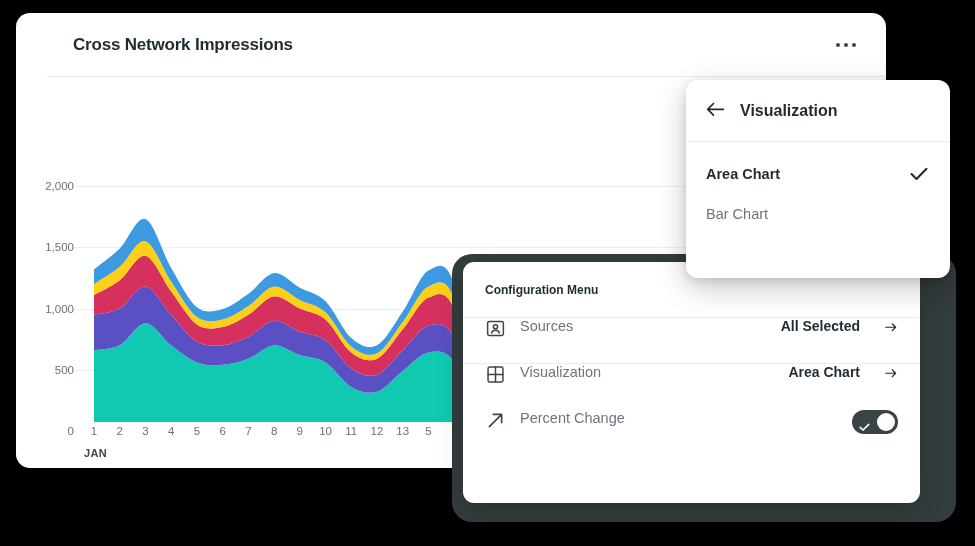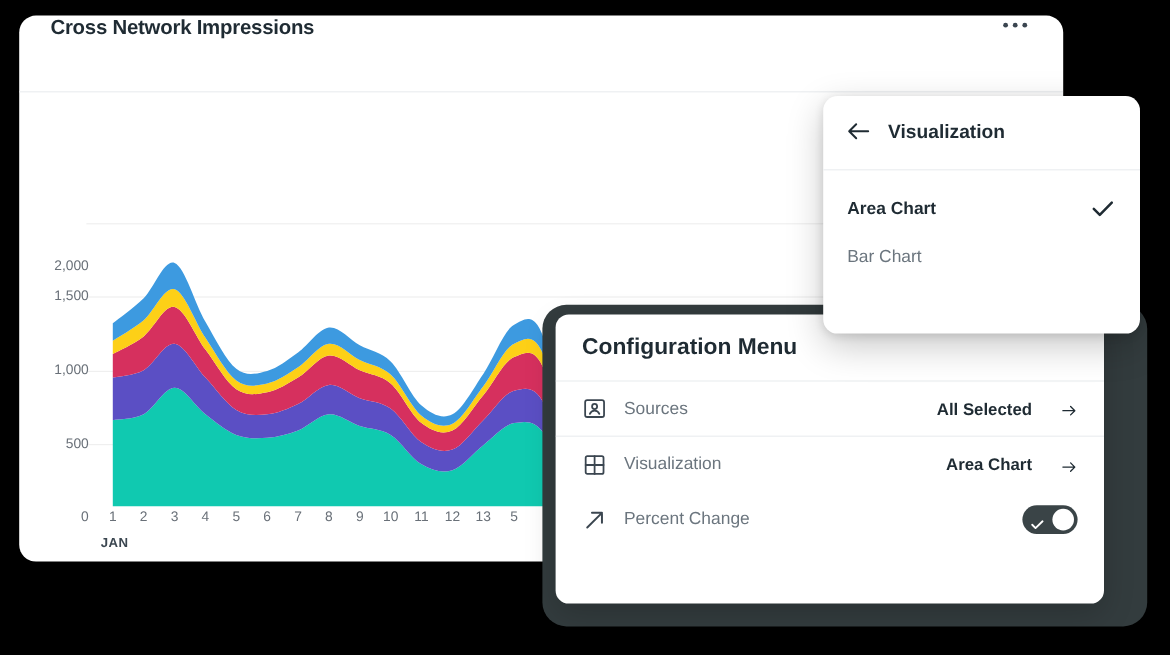--- a/index.html
+++ b/index.html
@@ -17,23 +17,24 @@
     position: absolute;
     left: 16px; top: 13px;
     width: 870px; height: 455px;
     background: #ffffff;
     border-radius: 14px;
     box-shadow: 0 6px 22px rgba(0,0,0,0.55);
     overflow: hidden;
   }
   .chart-header {
     height: 64px;
-    display: flex; align-items: flex-start; justify-content: space-between;
+    display: flex; align-items: center; justify-content: space-between;
     padding: 0 24px 0 26px;
     border-bottom: 1px solid #eceef0;
+    margin-left: 31px;
   }
   .chart-title {
     font-size: 17px; font-weight: bold; color: #1f2b33;
     letter-spacing: -0.2px;
   }
   .kebab {
     display: flex; gap: 4px; align-items: center;
     padding: 6px; cursor: pointer;
   }
   .kebab i {
@@ -115,23 +116,23 @@
     background: #ffffff;
     border-radius: 11px;
     box-shadow: 0 8px 26px rgba(0,0,0,0.18);
     overflow: hidden;
     z-index: 25;
   }
   .cfg-head {
     height: 56px; display: flex; align-items: center;
     padding: 0 22px; border-bottom: 1px solid #eceef0;
   }
-  .cfg-title { font-size: 19px; font-weight: bold; color: #1f2b33; text-align: right; }
+  .cfg-title { font-size: 12px; font-weight: bold; color: #1f2b33; text-align: right; }
   .cfg-row {
-    height: 46px; display: flex; align-items: center;
+    height: 46px; display: flex; align-items: flex-start;
     padding: 0 22px; cursor: pointer;
   }
   .cfg-row.divider { border-bottom: 1px solid #eceef0; }
   .cfg-icon { width: 21px; height: 21px; flex: 0 0 auto; margin-right: 14px; }
   .cfg-label { font-size: 14.5px; color: #6b757e; flex: 1 1 auto; }
   .cfg-value { font-size: 14px; font-weight: bold; color: #1f2b33; margin-right: 24px; }
   .cfg-arrow { width: 14px; height: 12px; }
   .toggle {
     width: 46px; height: 24px; border-radius: 13px;
     background: #3a4447; position: relative; cursor: pointer;
@@ -164,21 +165,21 @@
           <div class="grid-line" style="top: 292.75px;"></div>
           <div class="grid-line" style="top: 231.5px;"></div>
           <div class="grid-line" style="top: 170.25px;"></div>
           <div class="grid-line" style="top: 109px;"></div>
         </div>
       <div class="yaxis" id="yaxis">
           <div class="ytick" style="top: 354px;">0</div>
           <div class="ytick" style="top: 292.75px;">500</div>
           <div class="ytick" style="top: 231.5px;">1,000</div>
           <div class="ytick" style="top: 170.25px;">1,500</div>
-          <div class="ytick" style="top: 109px; margin-top: 36px;">2,000</div>
+          <div class="ytick" style="top: 109px;">2,000</div>
         </div>
       <div class="plot-area" id="plot-area">
           <svg width="804" height="345">
             <path d="M12,273.15 C16.288,272.3333333333333 29.151999999999994,272.7416666666667 37.727999999999994,268.25 C46.303999999999995,263.7583333333333 54.879999999999995,246.2 63.455999999999996,246.2 C72.032,246.2 80.608,261.7166666666667 89.184,268.25 C97.75999999999999,274.7833333333333 106.336,282.1333333333333 114.91199999999999,285.4 C123.48799999999999,288.66666666666663 132.064,288.46250000000003 140.64,287.85 C149.21599999999998,287.2375 157.792,284.9916666666667 166.368,281.725 C174.944,278.45833333333337 183.51999999999998,268.8625 192.09599999999998,268.25 C200.67199999999997,267.6375 209.248,275.19166666666666 217.82399999999998,278.05 C226.39999999999998,280.90833333333336 234.976,280.09166666666664 243.552,285.4 C252.128,290.7083333333333 260.70399999999995,305 269.28,309.9 C277.856,314.79999999999995 286.43199999999996,317.45416666666665 295.008,314.8 C303.584,312.14583333333337 312.15999999999997,300.5083333333333 320.736,293.975 C329.312,287.4416666666667 337.88800000000003,277.0291666666667 346.464,275.6 C355.03999999999996,274.17083333333335 363.616,272.3333333333333 372.19199999999995,285.4 C380.7679999999999,298.46666666666664 389.34399999999994,342.56666666666666 397.91999999999996,354 C406.496,365.43333333333334 415.07199999999995,354 423.64799999999997,354 C432.224,354 440.79999999999995,355.8375 449.376,354 C457.952,352.1625 466.528,351.55 475.104,342.975 C483.67999999999995,334.40000000000003 492.256,315.00416666666666 500.83199999999994,302.55 C509.4079999999999,290.09583333333336 517.9839999999999,275.19166666666666 526.56,268.25 C535.136,261.30833333333334 543.712,261.3083333333333 552.288,260.9 C560.864,260.4916666666667 569.4399999999999,264.575 578.016,265.8 C586.592,267.02500000000003 595.1679999999999,267.6375 603.7439999999999,268.25 C612.3199999999999,268.8625 620.896,269.475 629.472,269.475 C638.048,269.475 650.9119999999999,268.45416666666665 655.1999999999999,268.25 L655.1999999999999,354 655.1999999999999,354 C650.9119999999999,354 638.048,354 629.472,354 C620.896,354 612.3199999999999,354 603.7439999999999,354 C595.1679999999999,354 586.592,354 578.016,354 C569.4399999999999,354 560.864,354 552.288,354 C543.712,354 535.136,354 526.56,354 C517.9839999999999,354 509.4079999999999,354 500.83199999999994,354 C492.256,354 483.67999999999995,354 475.104,354 C466.528,354 457.952,354 449.376,354 C440.79999999999995,354 432.224,354 423.64799999999997,354 C415.07199999999995,354 406.496,354 397.91999999999996,354 C389.34399999999994,354 380.7679999999999,354 372.19199999999995,354 C363.616,354 355.03999999999996,354 346.464,354 C337.88800000000003,354 329.312,354 320.736,354 C312.15999999999997,354 303.584,354 295.008,354 C286.43199999999996,354 277.856,354 269.28,354 C260.70399999999995,354 252.128,354 243.552,354 C234.976,354 226.39999999999998,354 217.82399999999998,354 C209.248,354 200.67199999999997,354 192.09599999999998,354 C183.51999999999998,354 174.944,354 166.368,354 C157.792,354 149.21599999999998,354 140.64,354 C132.064,354 123.48799999999999,354 114.91199999999999,354 C106.336,354 97.75999999999999,354 89.184,354 C80.608,354 72.032,354 63.455999999999996,354 C54.879999999999995,354 46.303999999999995,354 37.727999999999994,354 C29.151999999999994,354 16.288,354 12,354 Z" fill="#10c9b0"></path>
             <path d="M12,237.625 C16.288,236.60416666666666 29.151999999999994,236.19583333333333 37.727999999999994,231.5 C46.303999999999995,226.80416666666667 54.879999999999995,208.42916666666665 63.455999999999996,209.45 C72.032,210.47083333333333 80.608,228.4375 89.184,237.625 C97.75999999999999,246.8125 106.336,259.4708333333333 114.91199999999999,264.575 C123.48799999999999,269.6791666666667 132.064,269.06666666666666 140.64,268.25 C149.21599999999998,267.43333333333334 157.792,263.7583333333333 166.368,259.675 C174.944,255.59166666666667 183.51999999999998,244.56666666666666 192.09599999999998,243.75 C200.67199999999997,242.93333333333334 209.248,251.50833333333333 217.82399999999998,254.775 C226.39999999999998,258.0416666666667 234.976,257.225 243.552,263.35 C252.128,269.475 260.70399999999995,285.80833333333334 269.28,291.525 C277.856,297.2416666666666 286.43199999999996,300.7125 295.008,297.65 C303.584,294.5875 312.15999999999997,281.31666666666666 320.736,273.15 C329.312,264.9833333333333 337.88800000000003,250.69166666666666 346.464,248.65 C355.03999999999996,246.60833333333335 363.616,243.34166666666664 372.19199999999995,260.9 C380.7679999999999,278.4583333333333 389.34399999999994,338.48333333333335 397.91999999999996,354 C406.496,369.51666666666665 415.07199999999995,354 423.64799999999997,354 C432.224,354 440.79999999999995,356.24583333333334 449.376,354 C457.952,351.75416666666666 466.528,350.9375 475.104,340.525 C483.67999999999995,330.11249999999995 492.256,306.0208333333333 500.83199999999994,291.525 C509.4079999999999,277.02916666666664 517.9839999999999,260.9 526.56,253.55 C535.136,246.20000000000002 543.712,247.6291666666667 552.288,247.425 C560.864,247.22083333333333 569.4399999999999,251.1 578.016,252.325 C586.592,253.54999999999998 595.1679999999999,254.1625 603.7439999999999,254.775 C612.3199999999999,255.38750000000002 620.896,256 629.472,256 C638.048,256 650.9119999999999,254.97916666666669 655.1999999999999,254.775 L655.1999999999999,268.25 655.1999999999999,268.25 C650.9119999999999,268.45416666666665 638.048,269.475 629.472,269.475 C620.896,269.475 612.3199999999999,268.8625 603.7439999999999,268.25 C595.1679999999999,267.6375 586.592,267.02500000000003 578.016,265.8 C569.4399999999999,264.575 560.864,260.4916666666667 552.288,260.9 C543.712,261.3083333333333 535.136,261.30833333333334 526.56,268.25 C517.9839999999999,275.19166666666666 509.4079999999999,290.09583333333336 500.83199999999994,302.55 C492.256,315.00416666666666 483.67999999999995,334.40000000000003 475.104,342.975 C466.528,351.55 457.952,352.1625 449.376,354 C440.79999999999995,355.8375 432.224,354 423.64799999999997,354 C415.07199999999995,354 406.496,365.43333333333334 397.91999999999996,354 C389.34399999999994,342.56666666666666 380.7679999999999,298.46666666666664 372.19199999999995,285.4 C363.616,272.3333333333333 355.03999999999996,274.17083333333335 346.464,275.6 C337.88800000000003,277.0291666666667 329.312,287.4416666666667 320.736,293.975 C312.15999999999997,300.5083333333333 303.584,312.14583333333337 295.008,314.8 C286.43199999999996,317.45416666666665 277.856,314.79999999999995 269.28,309.9 C260.70399999999995,305 252.128,290.7083333333333 243.552,285.4 C234.976,280.09166666666664 226.39999999999998,280.90833333333336 217.82399999999998,278.05 C209.248,275.19166666666666 200.67199999999997,267.6375 192.09599999999998,268.25 C183.51999999999998,268.8625 174.944,278.45833333333337 166.368,281.725 C157.792,284.9916666666667 149.21599999999998,287.2375 140.64,287.85 C132.064,288.46250000000003 123.48799999999999,288.66666666666663 114.91199999999999,285.4 C106.336,282.1333333333333 97.75999999999999,274.7833333333333 89.184,268.25 C80.608,261.7166666666667 72.032,246.2 63.455999999999996,246.2 C54.879999999999995,246.2 46.303999999999995,263.7583333333333 37.727999999999994,268.25 C29.151999999999994,272.7416666666667 16.288,272.3333333333333 12,273.15 Z" fill="#5b4fc4"></path>
             <path d="M12,218.025 C16.288,215.575 29.151999999999994,209.85833333333332 37.727999999999994,203.325 C46.303999999999995,196.79166666666666 54.879999999999995,176.9875 63.455999999999996,178.82500000000002 C72.032,180.66250000000002 80.608,202.91666666666666 89.184,214.35 C97.75999999999999,225.78333333333333 106.336,241.50416666666666 114.91199999999999,247.425 C123.48799999999999,253.34583333333336 132.064,251.50833333333333 140.64,249.875 C149.21599999999998,248.24166666666667 157.792,242.72916666666666 166.368,237.625 C174.944,232.52083333333334 183.51999999999998,220.27083333333334 192.09599999999998,219.25 C200.67199999999997,218.22916666666666 209.248,227.62083333333334 217.82399999999998,231.5 C226.39999999999998,235.37916666666666 234.976,235.175 243.552,242.525 C252.128,249.875 260.70399999999995,269.06666666666666 269.28,275.6 C277.856,282.1333333333334 286.43199999999996,285.6041666666667 295.008,281.725 C303.584,277.84583333333336 312.15999999999997,262.5333333333333 320.736,252.325 C329.312,242.11666666666665 337.88800000000003,223.74166666666665 346.464,220.475 C355.03999999999996,217.20833333333334 363.616,210.47083333333336 372.19199999999995,232.72500000000002 C380.7679999999999,254.97916666666669 389.34399999999994,333.7875 397.91999999999996,354 C406.496,374.2125 415.07199999999995,354 423.64799999999997,354 C432.224,354 440.79999999999995,356.85833333333335 449.376,354 C457.952,351.14166666666665 466.528,349.9166666666667 475.104,336.85 C483.67999999999995,323.78333333333336 492.256,294.3833333333334 500.83199999999994,275.6 C509.4079999999999,256.81666666666666 517.9839999999999,234.5625 526.56,224.15 C535.136,213.7375 543.712,214.35 552.288,213.125 C560.864,211.9 569.4399999999999,215.98333333333335 578.016,216.8 C586.592,217.61666666666667 595.1679999999999,217.61666666666667 603.7439999999999,218.025 C612.3199999999999,218.43333333333334 620.896,219.25 629.472,219.25 C638.048,219.25 650.9119999999999,218.22916666666669 655.1999999999999,218.025 L655.1999999999999,254.775 655.1999999999999,254.775 C650.9119999999999,254.97916666666669 638.048,256 629.472,256 C620.896,256 612.3199999999999,255.38750000000002 603.7439999999999,254.775 C595.1679999999999,254.1625 586.592,253.54999999999998 578.016,252.325 C569.4399999999999,251.1 560.864,247.22083333333333 552.288,247.425 C543.712,247.6291666666667 535.136,246.20000000000002 526.56,253.55 C517.9839999999999,260.9 509.4079999999999,277.02916666666664 500.83199999999994,291.525 C492.256,306.0208333333333 483.67999999999995,330.11249999999995 475.104,340.525 C466.528,350.9375 457.952,351.75416666666666 449.376,354 C440.79999999999995,356.24583333333334 432.224,354 423.64799999999997,354 C415.07199999999995,354 406.496,369.51666666666665 397.91999999999996,354 C389.34399999999994,338.48333333333335 380.7679999999999,278.4583333333333 372.19199999999995,260.9 C363.616,243.34166666666664 355.03999999999996,246.60833333333335 346.464,248.65 C337.88800000000003,250.69166666666666 329.312,264.9833333333333 320.736,273.15 C312.15999999999997,281.31666666666666 303.584,294.5875 295.008,297.65 C286.43199999999996,300.7125 277.856,297.2416666666666 269.28,291.525 C260.70399999999995,285.80833333333334 252.128,269.475 243.552,263.35 C234.976,257.225 226.39999999999998,258.0416666666667 217.82399999999998,254.775 C209.248,251.50833333333333 200.67199999999997,242.93333333333334 192.09599999999998,243.75 C183.51999999999998,244.56666666666666 174.944,255.59166666666667 166.368,259.675 C157.792,263.7583333333333 149.21599999999998,267.43333333333334 140.64,268.25 C132.064,269.06666666666666 123.48799999999999,269.6791666666667 114.91199999999999,264.575 C106.336,259.4708333333333 97.75999999999999,246.8125 89.184,237.625 C80.608,228.4375 72.032,210.47083333333333 63.455999999999996,209.45 C54.879999999999995,208.42916666666665 46.303999999999995,226.80416666666667 37.727999999999994,231.5 C29.151999999999994,236.19583333333333 16.288,236.60416666666666 12,237.625 Z" fill="#d6305e"></path>
             <path d="M12,207 C16.288,204.14166666666665 29.151999999999994,196.99583333333334 37.727999999999994,189.85 C46.303999999999995,182.70416666666665 54.879999999999995,161.675 63.455999999999996,164.125 C72.032,166.575 80.608,191.89166666666668 89.184,204.55 C97.75999999999999,217.20833333333334 106.336,233.74583333333334 114.91199999999999,240.075 C123.48799999999999,246.40416666666664 132.064,244.3625 140.64,242.525 C149.21599999999998,240.6875 157.792,234.5625 166.368,229.05 C174.944,223.53750000000002 183.51999999999998,210.47083333333333 192.09599999999998,209.45 C200.67199999999997,208.42916666666665 209.248,218.63750000000002 217.82399999999998,222.925 C226.39999999999998,227.2125 234.976,227.41666666666669 243.552,235.175 C252.128,242.93333333333334 260.70399999999995,262.6354166666667 269.28,269.475 C277.856,276.31458333333336 286.43199999999996,280.2958333333333 295.008,276.2125 C303.584,272.12916666666666 312.15999999999997,256.1020833333333 320.736,244.97500000000002 C329.312,233.8479166666667 337.88800000000003,213.22708333333333 346.464,209.45 C355.03999999999996,205.67291666666665 363.616,198.22083333333333 372.19199999999995,222.3125 C380.7679999999999,246.40416666666667 389.34399999999994,332.0520833333333 397.91999999999996,354 C406.496,375.9479166666667 415.07199999999995,354 423.64799999999997,354 C432.224,354 440.79999999999995,357.0625 449.376,354 C457.952,350.9375 466.528,349.8145833333333 475.104,335.625 C483.67999999999995,321.4354166666667 492.256,289.48333333333335 500.83199999999994,268.8625 C509.4079999999999,248.24166666666667 517.9839999999999,223.53750000000002 526.56,211.9 C535.136,200.2625 543.712,200.67083333333332 552.288,199.0375 C560.864,197.40416666666667 569.4399999999999,201.38541666666666 578.016,202.1 C586.592,202.81458333333333 595.1679999999999,202.91666666666666 603.7439999999999,203.325 C612.3199999999999,203.73333333333332 620.896,204.55 629.472,204.55 C638.048,204.55 650.9119999999999,203.52916666666667 655.1999999999999,203.325 L655.1999999999999,218.025 655.1999999999999,218.025 C650.9119999999999,218.22916666666669 638.048,219.25 629.472,219.25 C620.896,219.25 612.3199999999999,218.43333333333334 603.7439999999999,218.025 C595.1679999999999,217.61666666666667 586.592,217.61666666666667 578.016,216.8 C569.4399999999999,215.98333333333335 560.864,211.9 552.288,213.125 C543.712,214.35 535.136,213.7375 526.56,224.15 C517.9839999999999,234.5625 509.4079999999999,256.81666666666666 500.83199999999994,275.6 C492.256,294.3833333333334 483.67999999999995,323.78333333333336 475.104,336.85 C466.528,349.9166666666667 457.952,351.14166666666665 449.376,354 C440.79999999999995,356.85833333333335 432.224,354 423.64799999999997,354 C415.07199999999995,354 406.496,374.2125 397.91999999999996,354 C389.34399999999994,333.7875 380.7679999999999,254.97916666666669 372.19199999999995,232.72500000000002 C363.616,210.47083333333336 355.03999999999996,217.20833333333334 346.464,220.475 C337.88800000000003,223.74166666666665 329.312,242.11666666666665 320.736,252.325 C312.15999999999997,262.5333333333333 303.584,277.84583333333336 295.008,281.725 C286.43199999999996,285.6041666666667 277.856,282.1333333333334 269.28,275.6 C260.70399999999995,269.06666666666666 252.128,249.875 243.552,242.525 C234.976,235.175 226.39999999999998,235.37916666666666 217.82399999999998,231.5 C209.248,227.62083333333334 200.67199999999997,218.22916666666666 192.09599999999998,219.25 C183.51999999999998,220.27083333333334 174.944,232.52083333333334 166.368,237.625 C157.792,242.72916666666666 149.21599999999998,248.24166666666667 140.64,249.875 C132.064,251.50833333333333 123.48799999999999,253.34583333333336 114.91199999999999,247.425 C106.336,241.50416666666666 97.75999999999999,225.78333333333333 89.184,214.35 C80.608,202.91666666666666 72.032,180.66250000000002 63.455999999999996,178.82500000000002 C54.879999999999995,176.9875 46.303999999999995,196.79166666666666 37.727999999999994,203.325 C29.151999999999994,209.85833333333332 16.288,215.575 12,218.025 Z" fill="#fdd017"></path>
             <path d="M12,192.3 C16.288,188.82916666666668 29.151999999999994,179.84583333333333 37.727999999999994,171.475 C46.303999999999995,163.10416666666666 54.879999999999995,138.80833333333334 63.455999999999996,142.07500000000002 C72.032,145.3416666666667 80.608,176.37500000000003 89.184,191.07500000000002 C97.75999999999999,205.775 106.336,223.43541666666667 114.91199999999999,230.275 C123.48799999999999,237.11458333333334 132.064,234.35833333333335 140.64,232.1125 C149.21599999999998,229.86666666666667 157.792,222.82291666666669 166.368,216.8 C174.944,210.77708333333334 183.51999999999998,196.99583333333334 192.09599999999998,195.975 C200.67199999999997,194.95416666666665 209.248,205.97916666666669 217.82399999999998,210.675 C226.39999999999998,215.37083333333334 234.976,215.77916666666667 243.552,224.15 C252.128,232.52083333333334 260.70399999999995,253.54999999999998 269.28,260.9 C277.856,268.25 286.43199999999996,272.63958333333335 295.008,268.25 C303.584,263.86041666666665 312.15999999999997,247.01666666666665 320.736,234.5625 C329.312,222.10833333333335 337.88800000000003,198.01666666666668 346.464,193.525 C355.03999999999996,189.03333333333333 363.616,180.86666666666667 372.19199999999995,207.6125 C380.7679999999999,234.35833333333335 389.34399999999994,329.6020833333333 397.91999999999996,354 C406.496,378.3979166666667 415.07199999999995,354 423.64799999999997,354 C432.224,354 440.79999999999995,357.36875 449.376,354 C457.952,350.63125 466.528,349.6104166666667 475.104,333.7875 C483.67999999999995,317.96458333333334 492.256,282.43958333333336 500.83199999999994,259.0625 C509.4079999999999,235.68541666666667 517.9839999999999,207 526.56,193.525 C535.136,180.05 543.712,180.35625000000002 552.288,178.2125 C560.864,176.06875 569.4399999999999,180.04999999999998 578.016,180.6625 C586.592,181.275 595.1679999999999,181.47916666666669 603.7439999999999,181.88750000000002 C612.3199999999999,182.29583333333335 620.896,183.1125 629.472,183.1125 C638.048,183.1125 650.9119999999999,182.0916666666667 655.1999999999999,181.88750000000002 L655.1999999999999,203.325 655.1999999999999,203.325 C650.9119999999999,203.52916666666667 638.048,204.55 629.472,204.55 C620.896,204.55 612.3199999999999,203.73333333333332 603.7439999999999,203.325 C595.1679999999999,202.91666666666666 586.592,202.81458333333333 578.016,202.1 C569.4399999999999,201.38541666666666 560.864,197.40416666666667 552.288,199.0375 C543.712,200.67083333333332 535.136,200.2625 526.56,211.9 C517.9839999999999,223.53750000000002 509.4079999999999,248.24166666666667 500.83199999999994,268.8625 C492.256,289.48333333333335 483.67999999999995,321.4354166666667 475.104,335.625 C466.528,349.8145833333333 457.952,350.9375 449.376,354 C440.79999999999995,357.0625 432.224,354 423.64799999999997,354 C415.07199999999995,354 406.496,375.9479166666667 397.91999999999996,354 C389.34399999999994,332.0520833333333 380.7679999999999,246.40416666666667 372.19199999999995,222.3125 C363.616,198.22083333333333 355.03999999999996,205.67291666666665 346.464,209.45 C337.88800000000003,213.22708333333333 329.312,233.8479166666667 320.736,244.97500000000002 C312.15999999999997,256.1020833333333 303.584,272.12916666666666 295.008,276.2125 C286.43199999999996,280.2958333333333 277.856,276.31458333333336 269.28,269.475 C260.70399999999995,262.6354166666667 252.128,242.93333333333334 243.552,235.175 C234.976,227.41666666666669 226.39999999999998,227.2125 217.82399999999998,222.925 C209.248,218.63750000000002 200.67199999999997,208.42916666666665 192.09599999999998,209.45 C183.51999999999998,210.47083333333333 174.944,223.53750000000002 166.368,229.05 C157.792,234.5625 149.21599999999998,240.6875 140.64,242.525 C132.064,244.3625 123.48799999999999,246.40416666666664 114.91199999999999,240.075 C106.336,233.74583333333334 97.75999999999999,217.20833333333334 89.184,204.55 C80.608,191.89166666666668 72.032,166.575 63.455999999999996,164.125 C54.879999999999995,161.675 46.303999999999995,182.70416666666665 37.727999999999994,189.85 C29.151999999999994,196.99583333333334 16.288,204.14166666666665 12,207 Z" fill="#3d9ae0"></path>
           </svg>
         </div>

